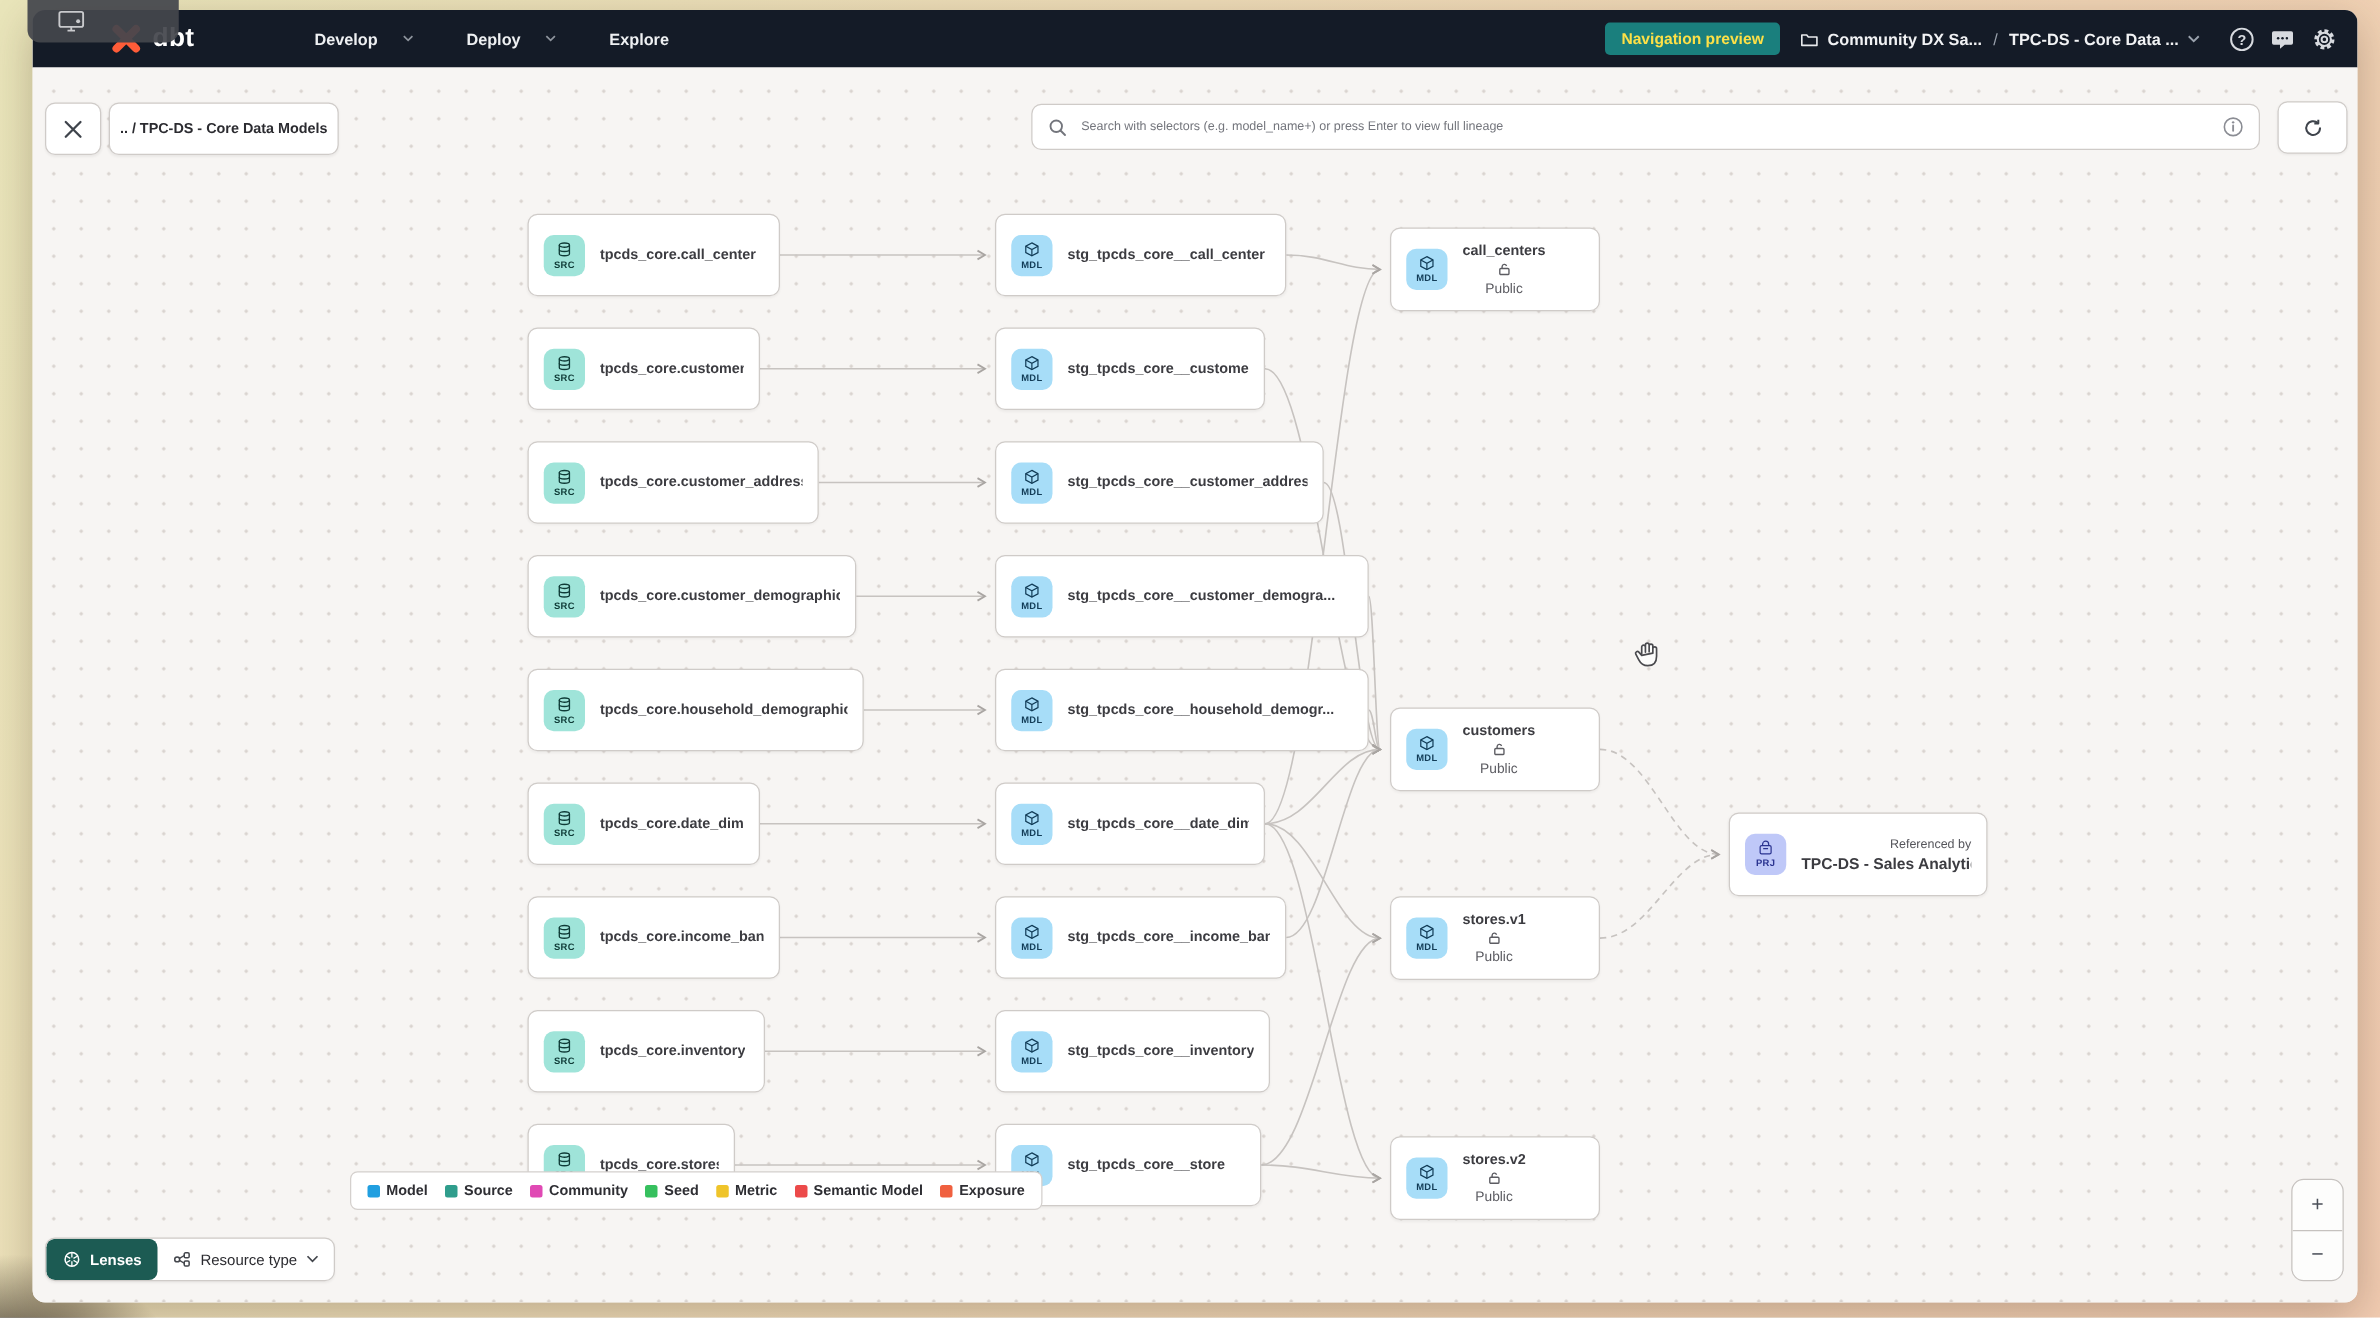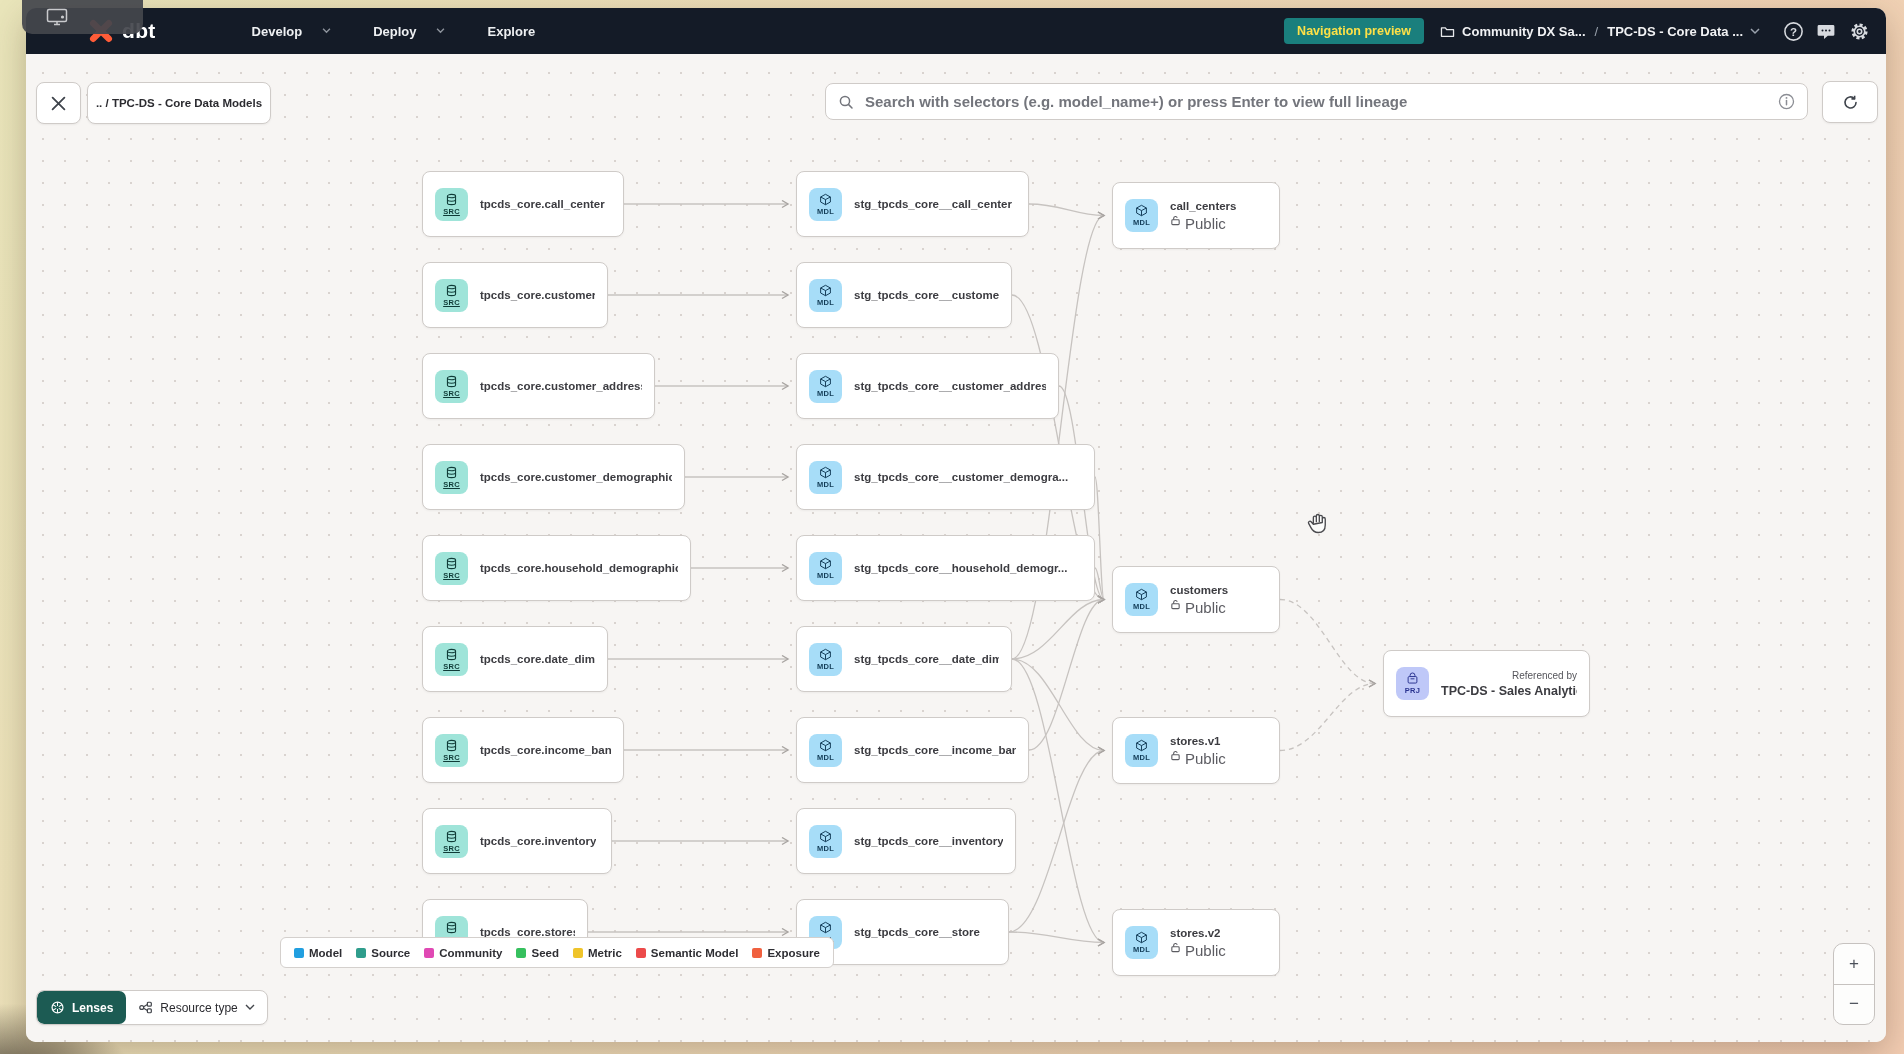--- a/index.html
+++ b/index.html
@@ -41,39 +41,39 @@
     background-size:22px 22px;background-position:6px 8px;}
   svg.edges{position:absolute;left:0;top:0;pointer-events:none;}
 
   
   .btn-card{position:absolute;background:#fff;border:1px solid #cfcbc8;border-radius:8px;
     box-shadow:0 1px 2px rgba(40,35,30,.06);display:flex;align-items:center;justify-content:center;cursor:pointer;}
   .close-btn{left:10px;top:28px;width:43px;height:40px;}
   .crumb-chip{left:61px;top:28px;width:182px;height:40px;font-size:11.5px;font-weight:700;color:#2b2b30;}
   .searchbar{position:absolute;left:799px;top:29px;width:983px;height:37px;background:#fff;
     border:1px solid #cfcbc8;border-radius:8px;display:flex;align-items:center;gap:9px;padding:0 12px;box-sizing:border-box;}
-  .searchbar input{flex:1;border:none;outline:none;font-size:15px;color:#3c3c40;background:transparent;
-    font-family:"Liberation Sans",sans-serif;font-weight:bold;}
+  .searchbar input{flex:1;border:none;outline:none;font-size:10px;color:#3c3c40;background:transparent;
+    font-family:"Liberation Sans",sans-serif;}
   .searchbar input::placeholder{color:#73757c;}
   .refresh-btn{left:1796px;top:27px;width:54px;height:40px;}
 
   
   .node{position:absolute;background:#fff;border:1px solid #cfcbc8;border-radius:8px;
     box-shadow:0 1px 2px rgba(40,35,30,.05);display:flex;align-items:center;gap:12px;
     padding:0 12px;box-sizing:border-box;cursor:pointer;}
   .nbadge{flex:0 0 auto;width:33px;height:33px;border-radius:8px;display:flex;flex-direction:column;
     align-items:center;justify-content:center;gap:0;}
   .nbadge .bglyph{line-height:0;}
   .nbadge .btext{font-size:7.5px;font-weight:700;letter-spacing:.3px;margin-top:1px;}
-  .nbadge.src{background:#9fe4d9;color:#0f3b37;text-decoration:underline;}
+  .nbadge.src{background:#9fe4d9;color:#0f3b37;}
   .nbadge.mdl{background:#a7ddf8;color:#123c57;}
   .nbadge.prj{background:#bfc8f8;color:#2a3390;}
   .nlabels{display:flex;flex-direction:column;gap:3px;min-width:0;}
   .ntitle{font-size:11.5px;font-weight:600;color:#3c3c41;white-space:nowrap;overflow:hidden;}
-  .nsub{display:flex;align-items:flex-start;gap:4px;font-size:15px;color:#5c5c62;}
+  .nsub{display:flex;align-items:center;gap:4px;font-size:11px;color:#5c5c62;flex-direction:column;}
   .noverline{font-size:10px;color:#55555b;text-align:right;}
   .node.project .ntitle{font-size:12.5px;}
 
   
   .cursor{position:absolute;left:1279px;top:455px;width:27px;height:27px;z-index:8;}
 
   
   .lenses-group{position:absolute;left:10px;top:936px;height:33px;background:#fff;border:1px solid #cfcbc8;
     border-radius:8px;display:flex;align-items:stretch;overflow:hidden;box-shadow:0 1px 2px rgba(40,35,30,.06);}
   .lenses-btn{display:flex;align-items:center;gap:7px;background:#1c5b53;color:#fff;

